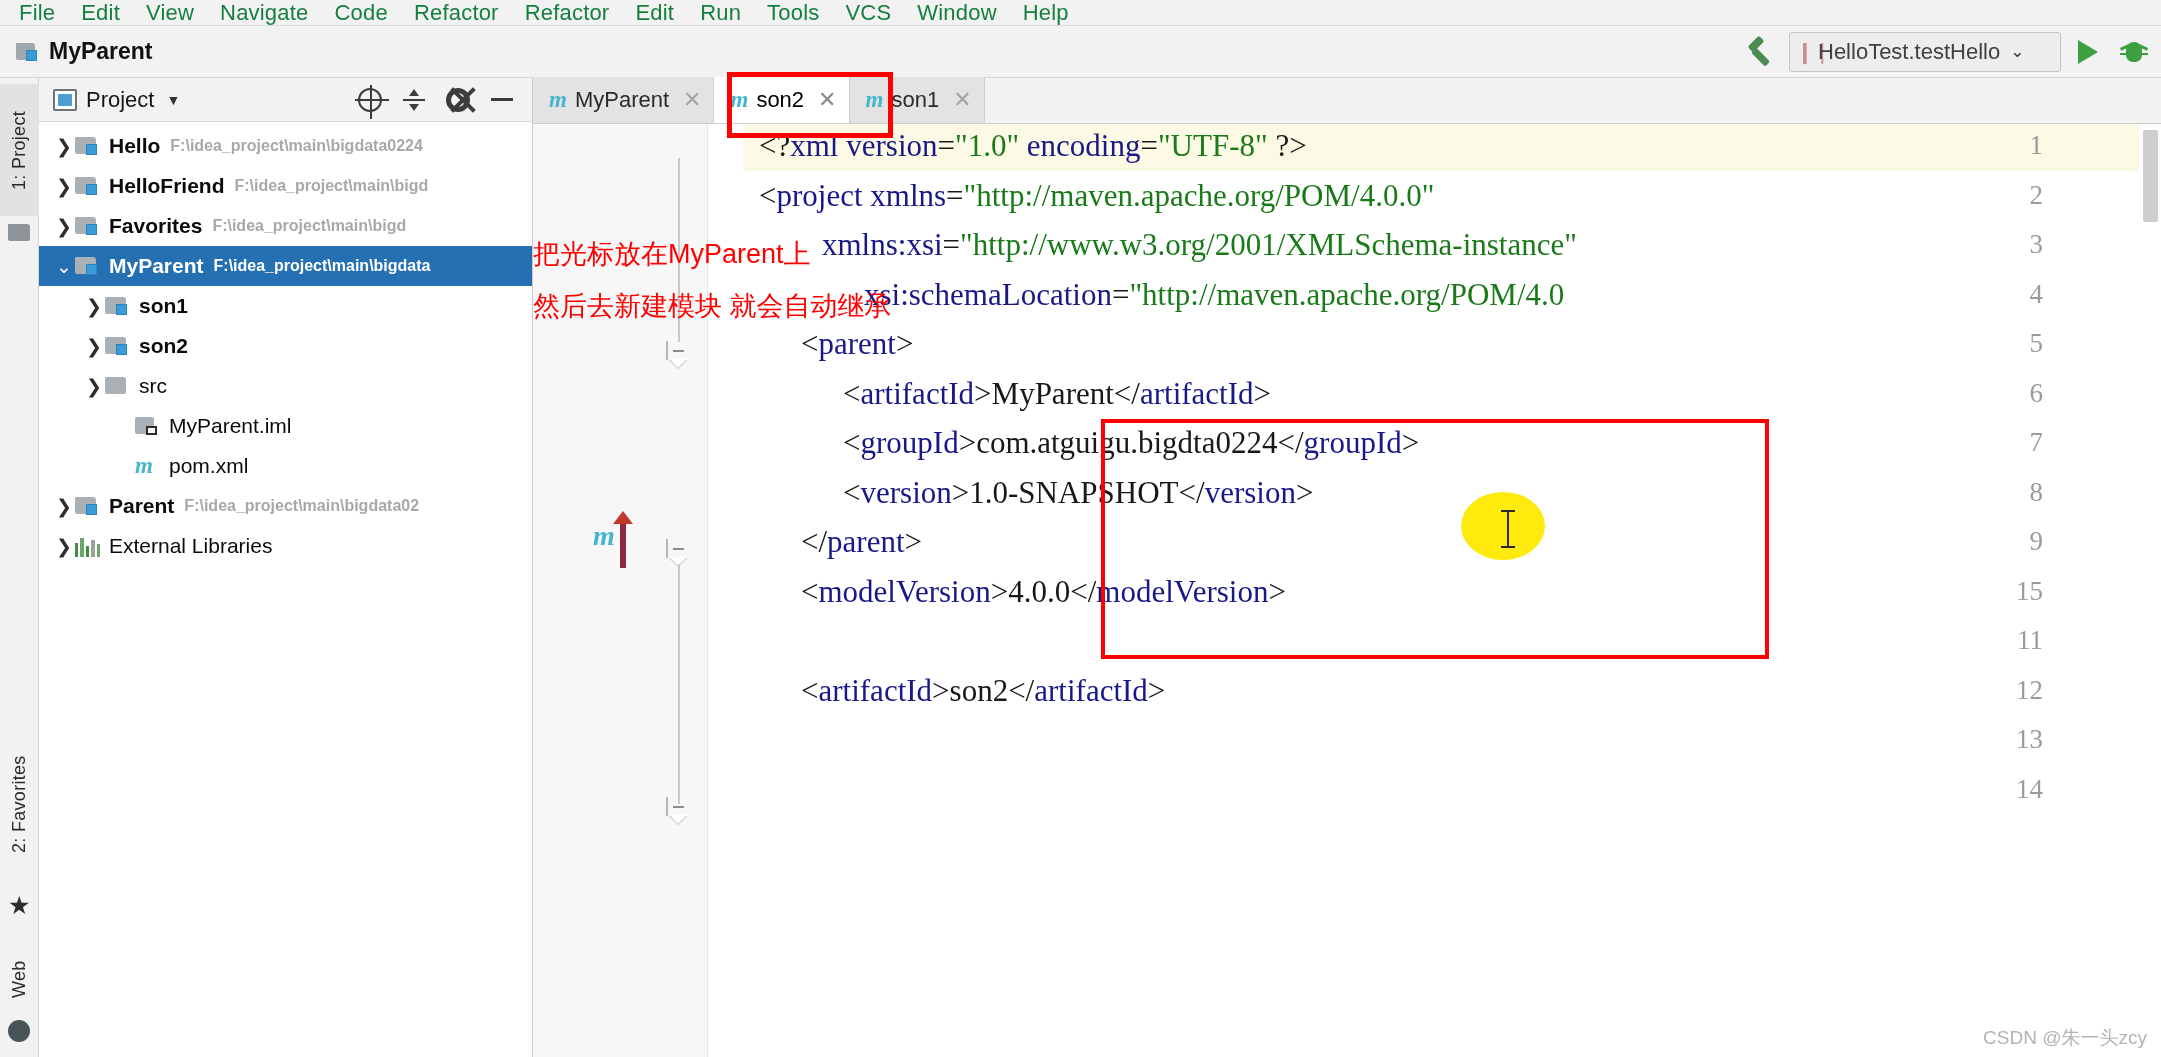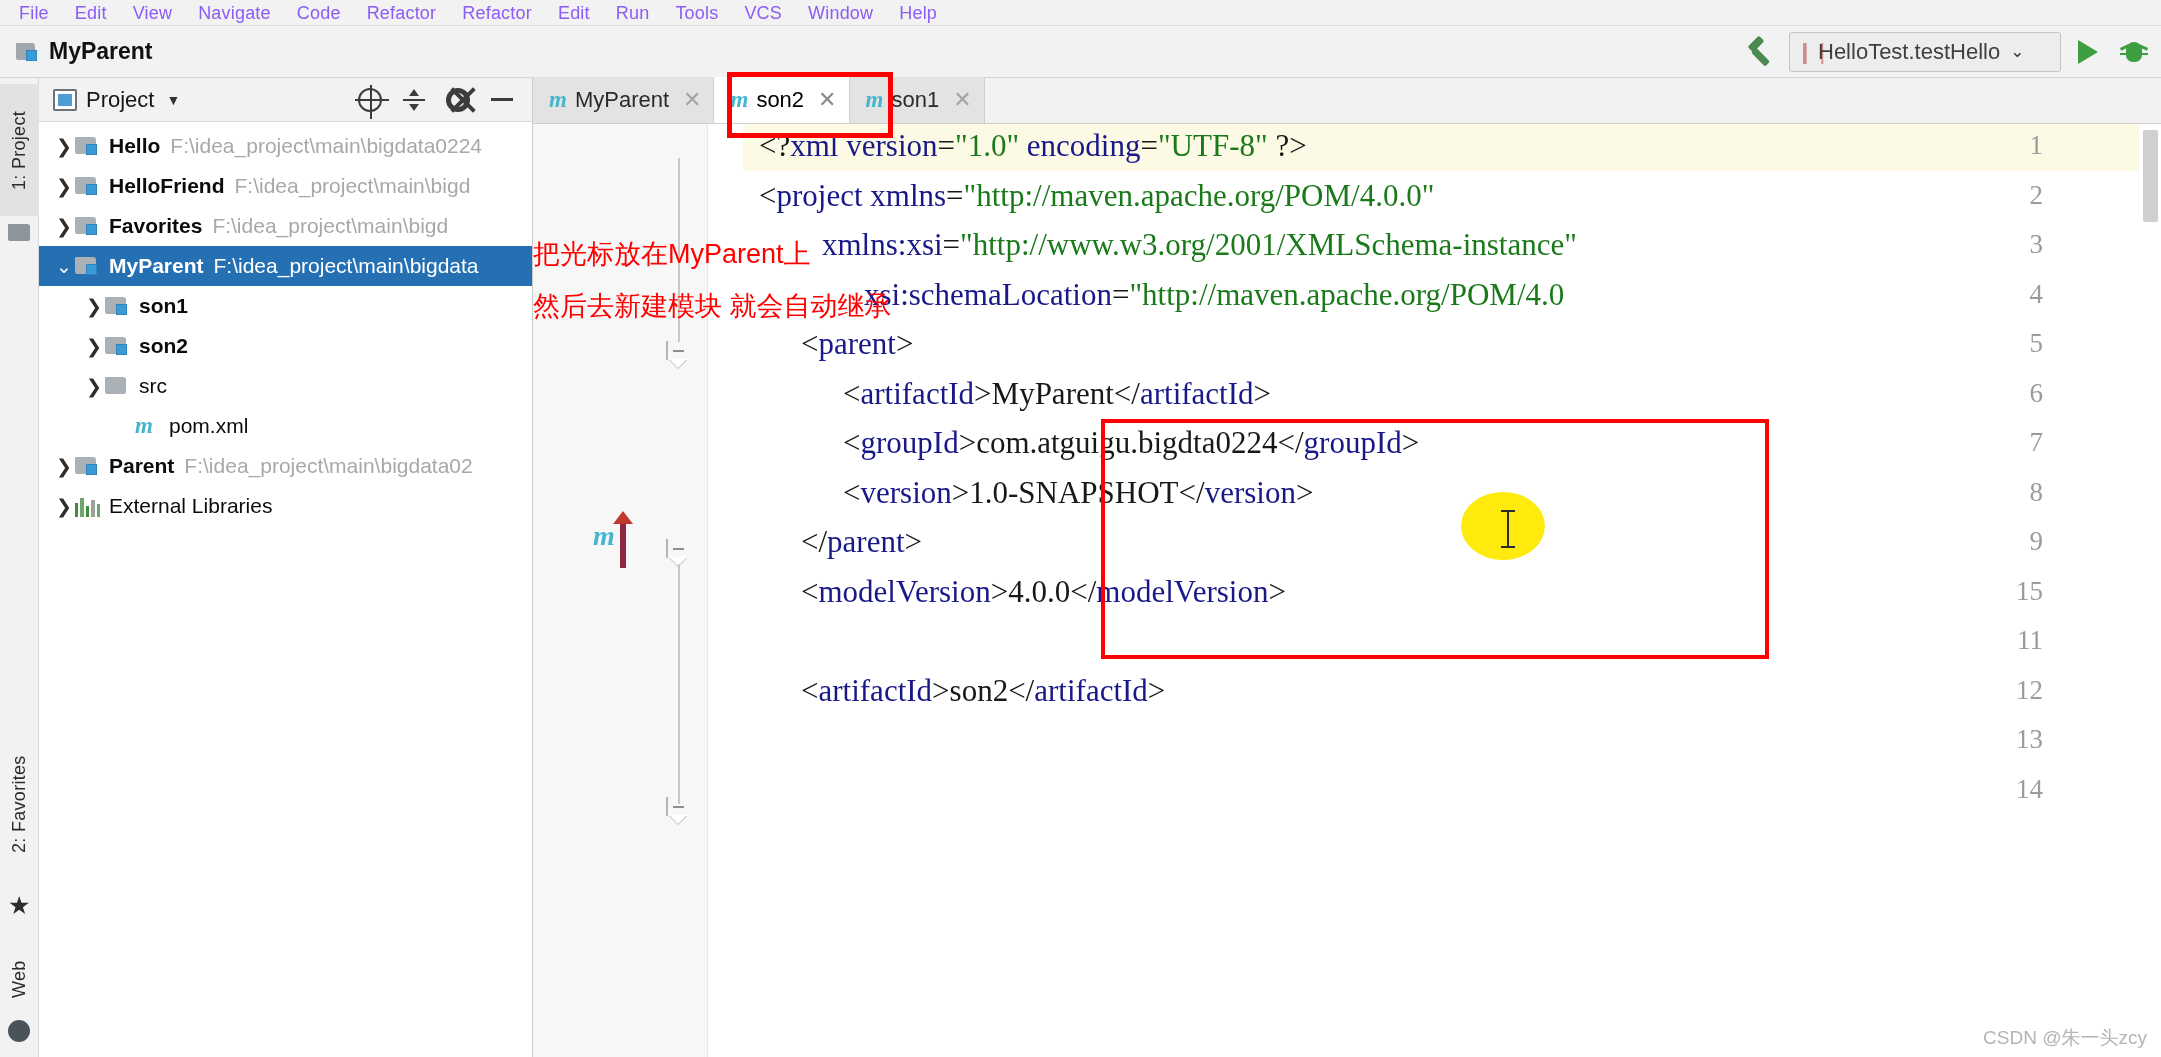--- a/index.html
+++ b/index.html
@@ -11,21 +11,21 @@
     -webkit-font-smoothing:antialiased;
   }
 
   
   #menubar{
     position:absolute; left:0; top:0; width:2161px; height:26px;
     background:#f2f2f2; display:flex; align-items:center;
     padding-left:6px; border-bottom:1px solid #dcdcdc;
   }
   .menu-item{
-    font-size:18px; color:#8b5cf6; padding:0 13px; line-height:26px;
+    font-size:22px; color:#15803d; padding:0 13px; line-height:26px;
     white-space:nowrap; letter-spacing:.2px;
   }
 
   
   #navbar{
     position:absolute; left:0; top:26px; width:2161px; height:52px;
     background:#f2f2f2; display:flex; align-items:center;
     border-bottom:1px solid #d5d5d5;
   }
   #proj-crumb{ display:flex; align-items:center; padding-left:16px; }
@@ -124,21 +124,21 @@
     height:40px; display:flex; align-items:center; white-space:nowrap;
     position:relative; padding-right:4px; overflow:hidden;
   }
   .tnode.sel{ background:#2470b3; }
   .tnode.sel .nm, .tnode.sel .pth{ color:#fff; }
   .arrow{ width:22px; text-align:center; font-size:19px; color:#2d2d2d; flex:0 0 auto; }
   .arrow.open{ color:#2d2d2d; }
   .tnode.sel .arrow{ color:#fff; }
   .nm{ font-weight:bold; color:#0b0b0b; }
   .nm.plain{ font-weight:normal; }
-  .pth{ color:#a8a8a8; font-weight:normal; margin-left:10px; font-size:21px; }
+  .pth{ color:#a8a8a8; font-weight:bold; margin-left:10px; font-size:16px; }
   .ficon{ width:26px; height:22px; position:relative; margin-right:8px; flex:0 0 auto;}
   .ficon .base{ position:absolute; left:0; top:2px; width:21px; height:17px;
      background:#a9b0b6; border-radius:1px 3px 2px 2px;}
   .ficon .badge{ position:absolute; left:11px; top:9px; width:11px; height:11px;
      background:#3b9bd7; border:1.5px solid #2d83bd;}
   .mico{ width:26px; margin-right:8px; color:#47b5cd; font-style:italic; font-weight:bold;
      font-size:23px; font-family:"Liberation Serif", serif; flex:0 0 auto;}
   .imlico{ width:26px;height:22px;position:relative;margin-right:8px;flex:0 0 auto;}
   .imlico .b1{position:absolute;left:0;top:2px;width:19px;height:17px;background:#a9b0b6;border-radius:2px;}
   .imlico .b2{position:absolute;left:11px;top:11px;width:11px;height:9px;background:#fff;border:2px solid #2b2b2b;}
@@ -406,20 +406,29 @@
         <span style="width:44px;flex:0 0 auto"></span>
         <span class="arrow">❯</span>
         <span class="ficon plainfold">
           <span class="base"></span>
         </span>
         <span class="nm plain">src</span>
       </div>
       <div class="tnode">
         <span style="width:74px;flex:0 0 auto"></span>
         <span class="arrow"></span>
+        <span class="imlico">
+          <span class="b1"></span>
+          <span class="b2"></span>
+        </span>
+        <span class="nm plain">MyParent.iml</span>
+      </div>
+      <div class="tnode">
+        <span style="width:74px;flex:0 0 auto"></span>
+        <span class="arrow"></span>
         <span class="mico">m</span>
         <span class="nm plain">pom.xml</span>
       </div>
       <div class="tnode">
         <span style="width:14px;flex:0 0 auto"></span>
         <span class="arrow">❯</span>
         <span class="ficon">
           <span class="base"></span>
           <span class="badge"></span>
         </span>

